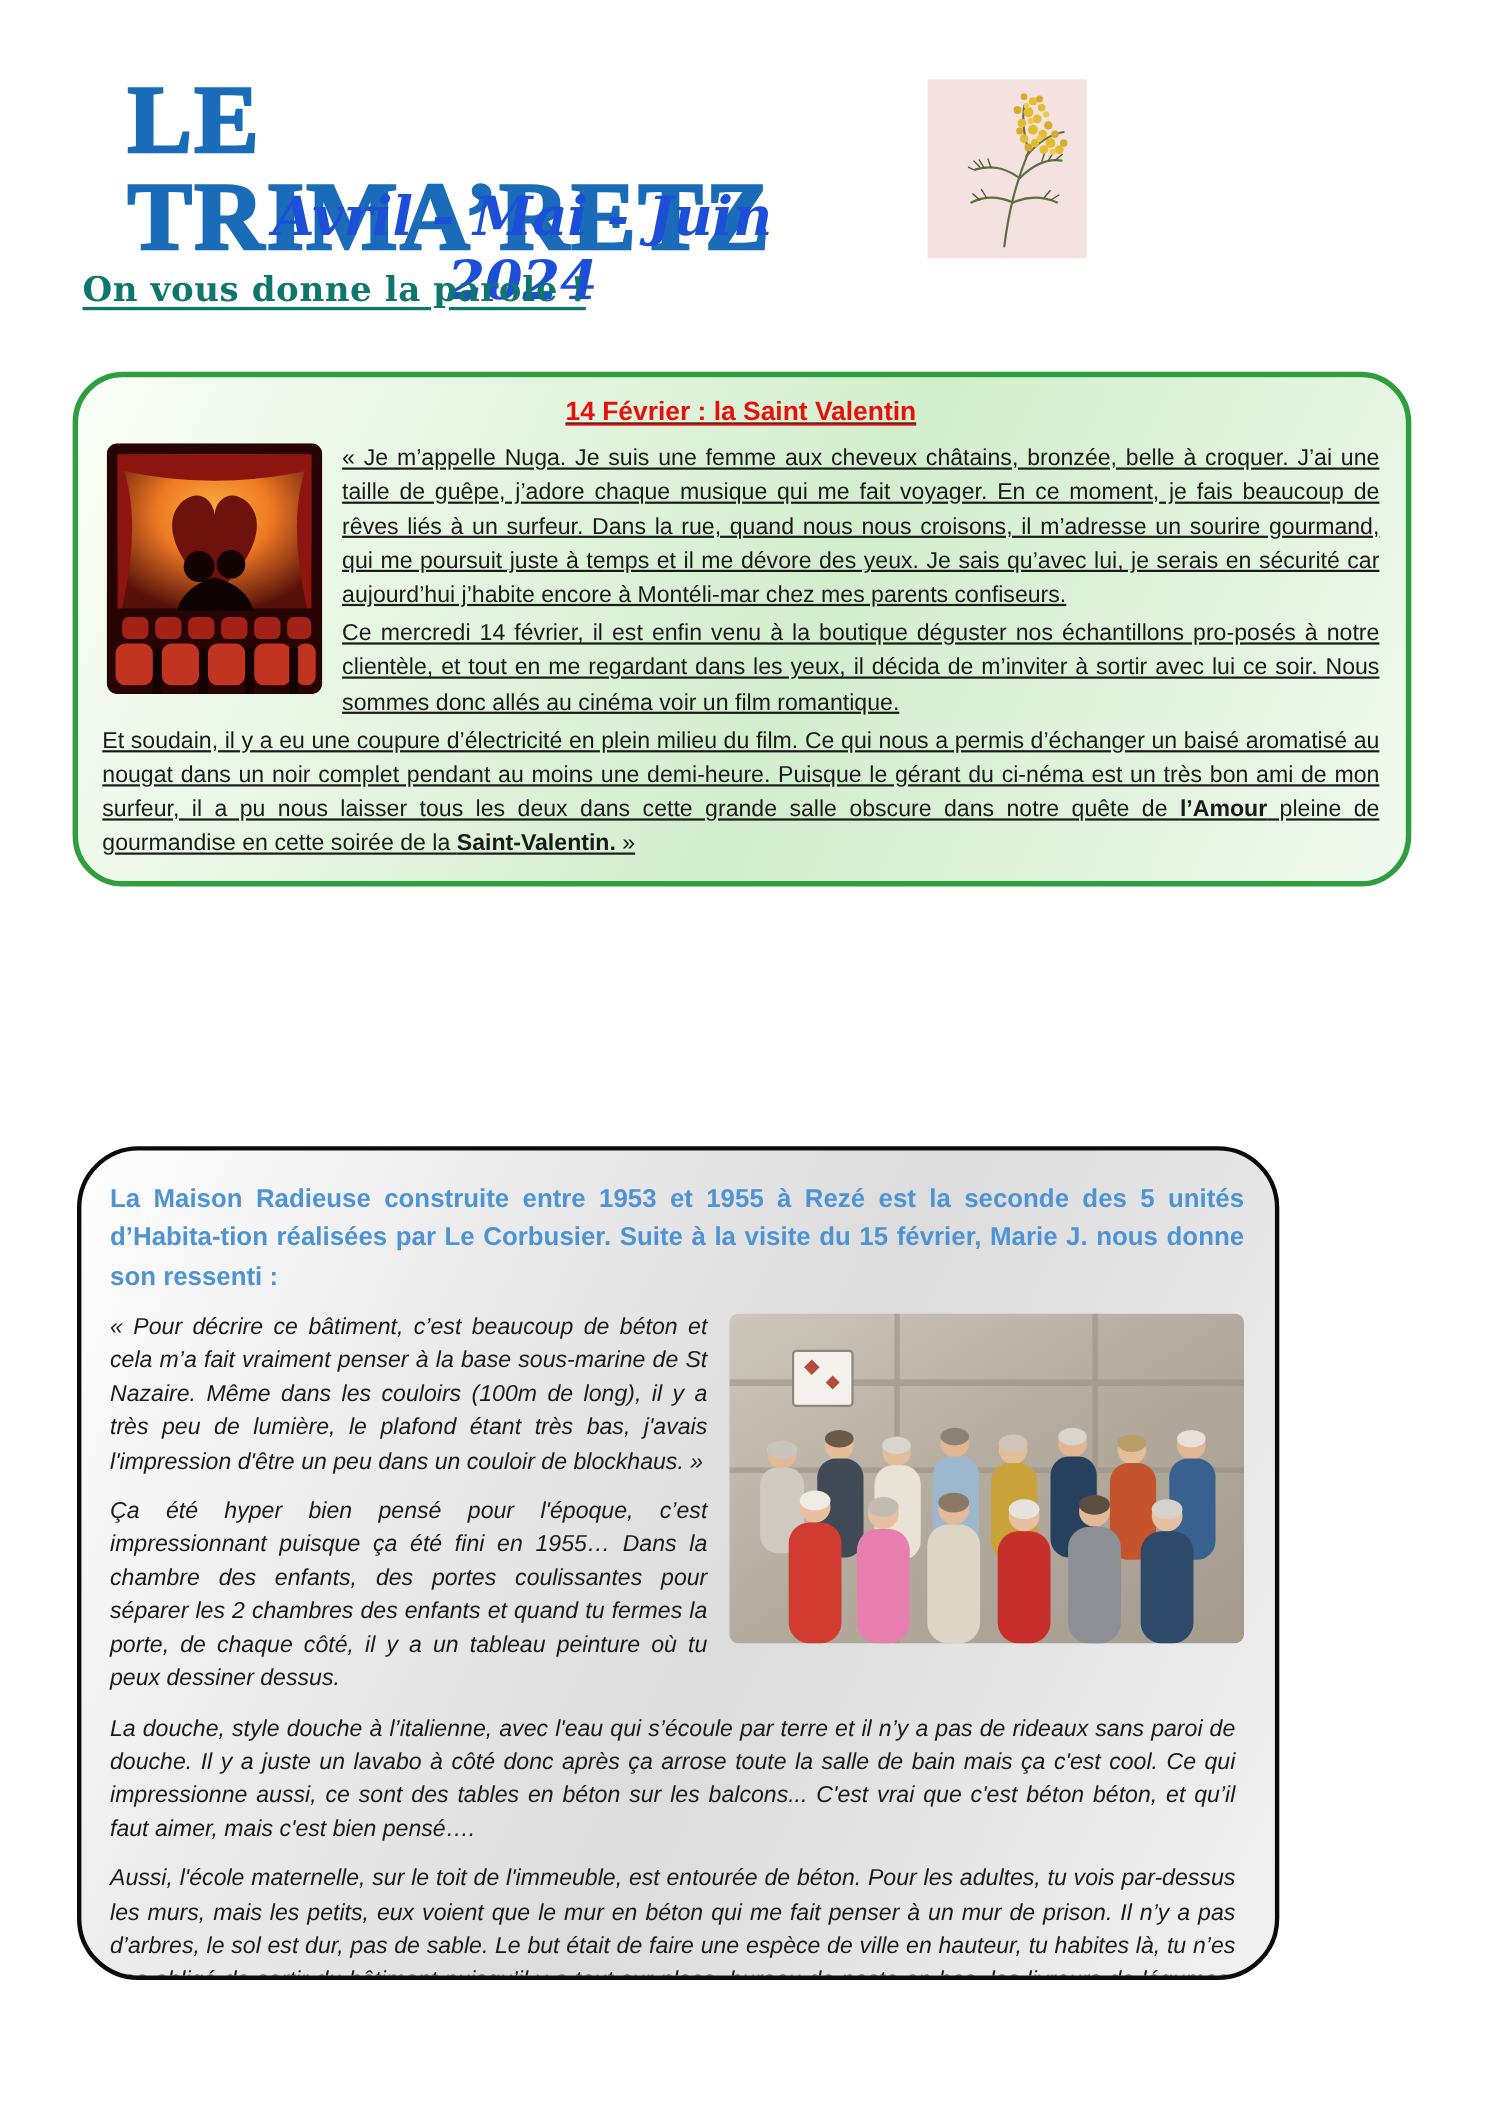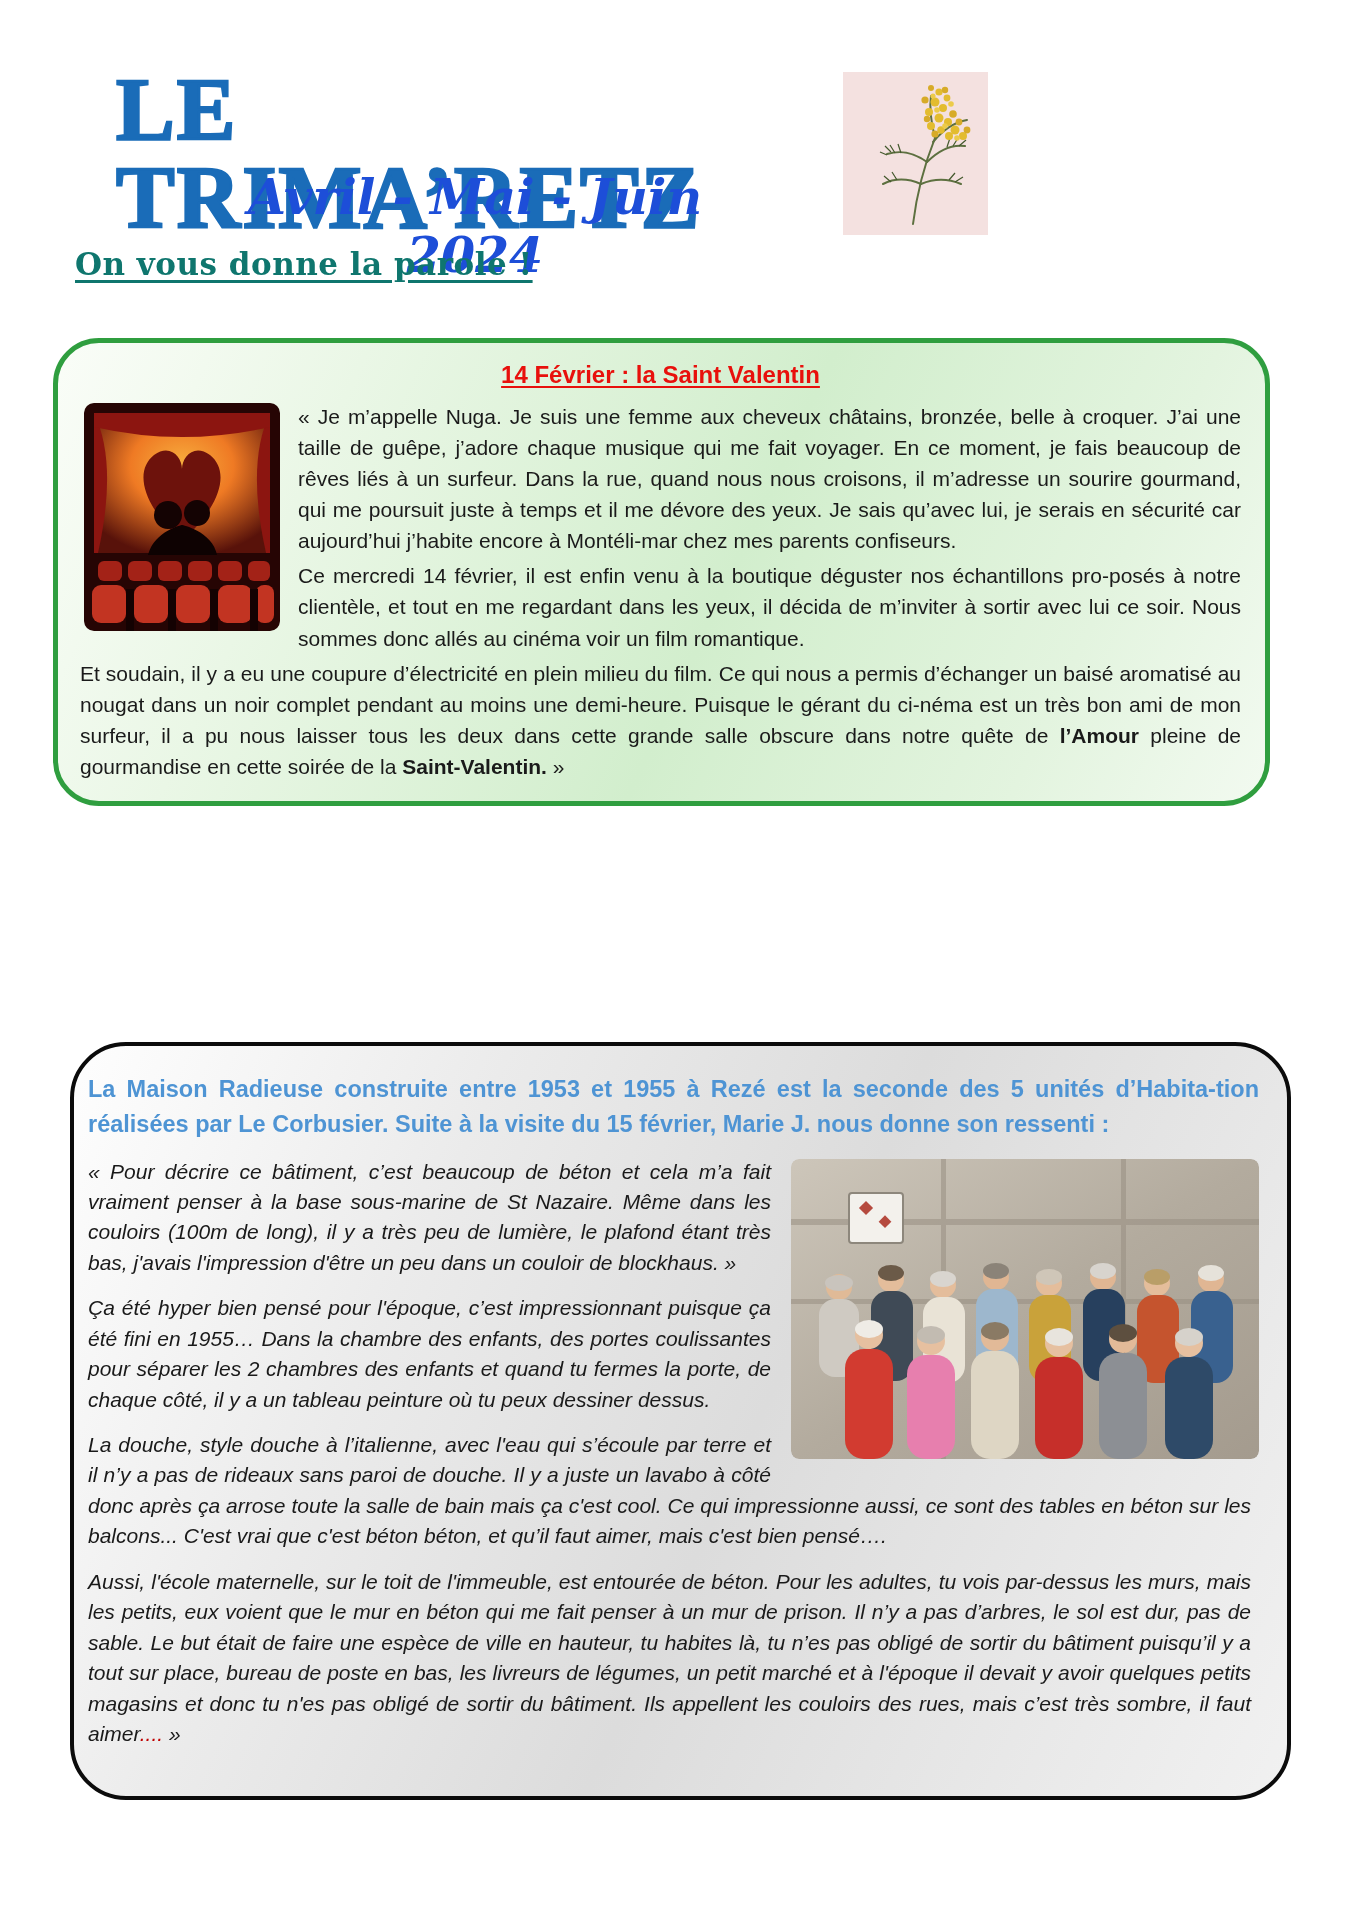--- a/index.html
+++ b/index.html
@@ -23,41 +23,41 @@
     position:absolute;left:843px;top:72px;width:145px;height:163px;
   }
   .section-heading{
     position:absolute;left:75px;top:246px;
     font-family:"DejaVu Serif",serif;font-weight:bold;font-size:31px;color:#0f766e;
     text-decoration:underline;text-decoration-thickness:3px;text-underline-offset:5px;
     letter-spacing:0.5px;
   }
   
   .box1{
-    position:absolute;left:53px;top:338px;width:1217px;height:468px;box-sizing:border-box;
+    position:absolute;left:66px;top:338px;width:1217px;height:468px;box-sizing:border-box;
     border:5px solid #2f9e3f;border-radius:46px;
     background:linear-gradient(115deg,#fafdf8 0%,#eaf7e6 22%,#d2eecd 55%,#e3f4df 82%,#f2faf0 100%);
-    padding:10px 24px 10px 22px;overflow:hidden;
+    padding:10px 24px 10px 22px;overflow:hidden;text-decoration:underline;
   }
   .box1-title{
     text-align:center;color:#e8100c;font-weight:bold;font-size:24px;
     text-decoration:underline;text-underline-offset:3px;margin:8px 0 12px 0;
   }
   .box1 p{font-size:21px;line-height:1.48;margin:0 0 4px 0;}
   .box1-intro{margin-bottom:8px !important;}
   .box1 .justified{text-align:justify;}
   .cinema-img{
     float:left;width:196px;height:228px;margin:2px 18px 6px 4px;border-radius:8px;
   }
   
   .box2{
-    position:absolute;left:70px;top:1042px;width:1221px;height:758px;box-sizing:border-box;
+    position:absolute;left:70px;top:1042px;width:1093px;height:758px;box-sizing:border-box;
     border:4px solid #0b0b0b;border-radius:56px;
     background:linear-gradient(115deg,#fefefe 0%,#ebebeb 28%,#dcdcdc 55%,#f1f1f1 100%);
-    padding:26px 28px 20px 14px;overflow:hidden;
+    padding:26px 28px 20px 26px;overflow:hidden;
   }
   .box2-header{
     color:#4e94d4;font-weight:bold;font-size:23.5px;line-height:1.5;
     text-align:justify;margin:0 0 14px 0;
   }
   .box2 p.body{
     font-style:italic;font-size:21px;line-height:1.45;text-align:justify;margin:0 8px 15px 0;
   }
   .group-photo{
     float:right;width:468px;height:300px;margin:2px 0 10px 20px;border-radius:8px;

